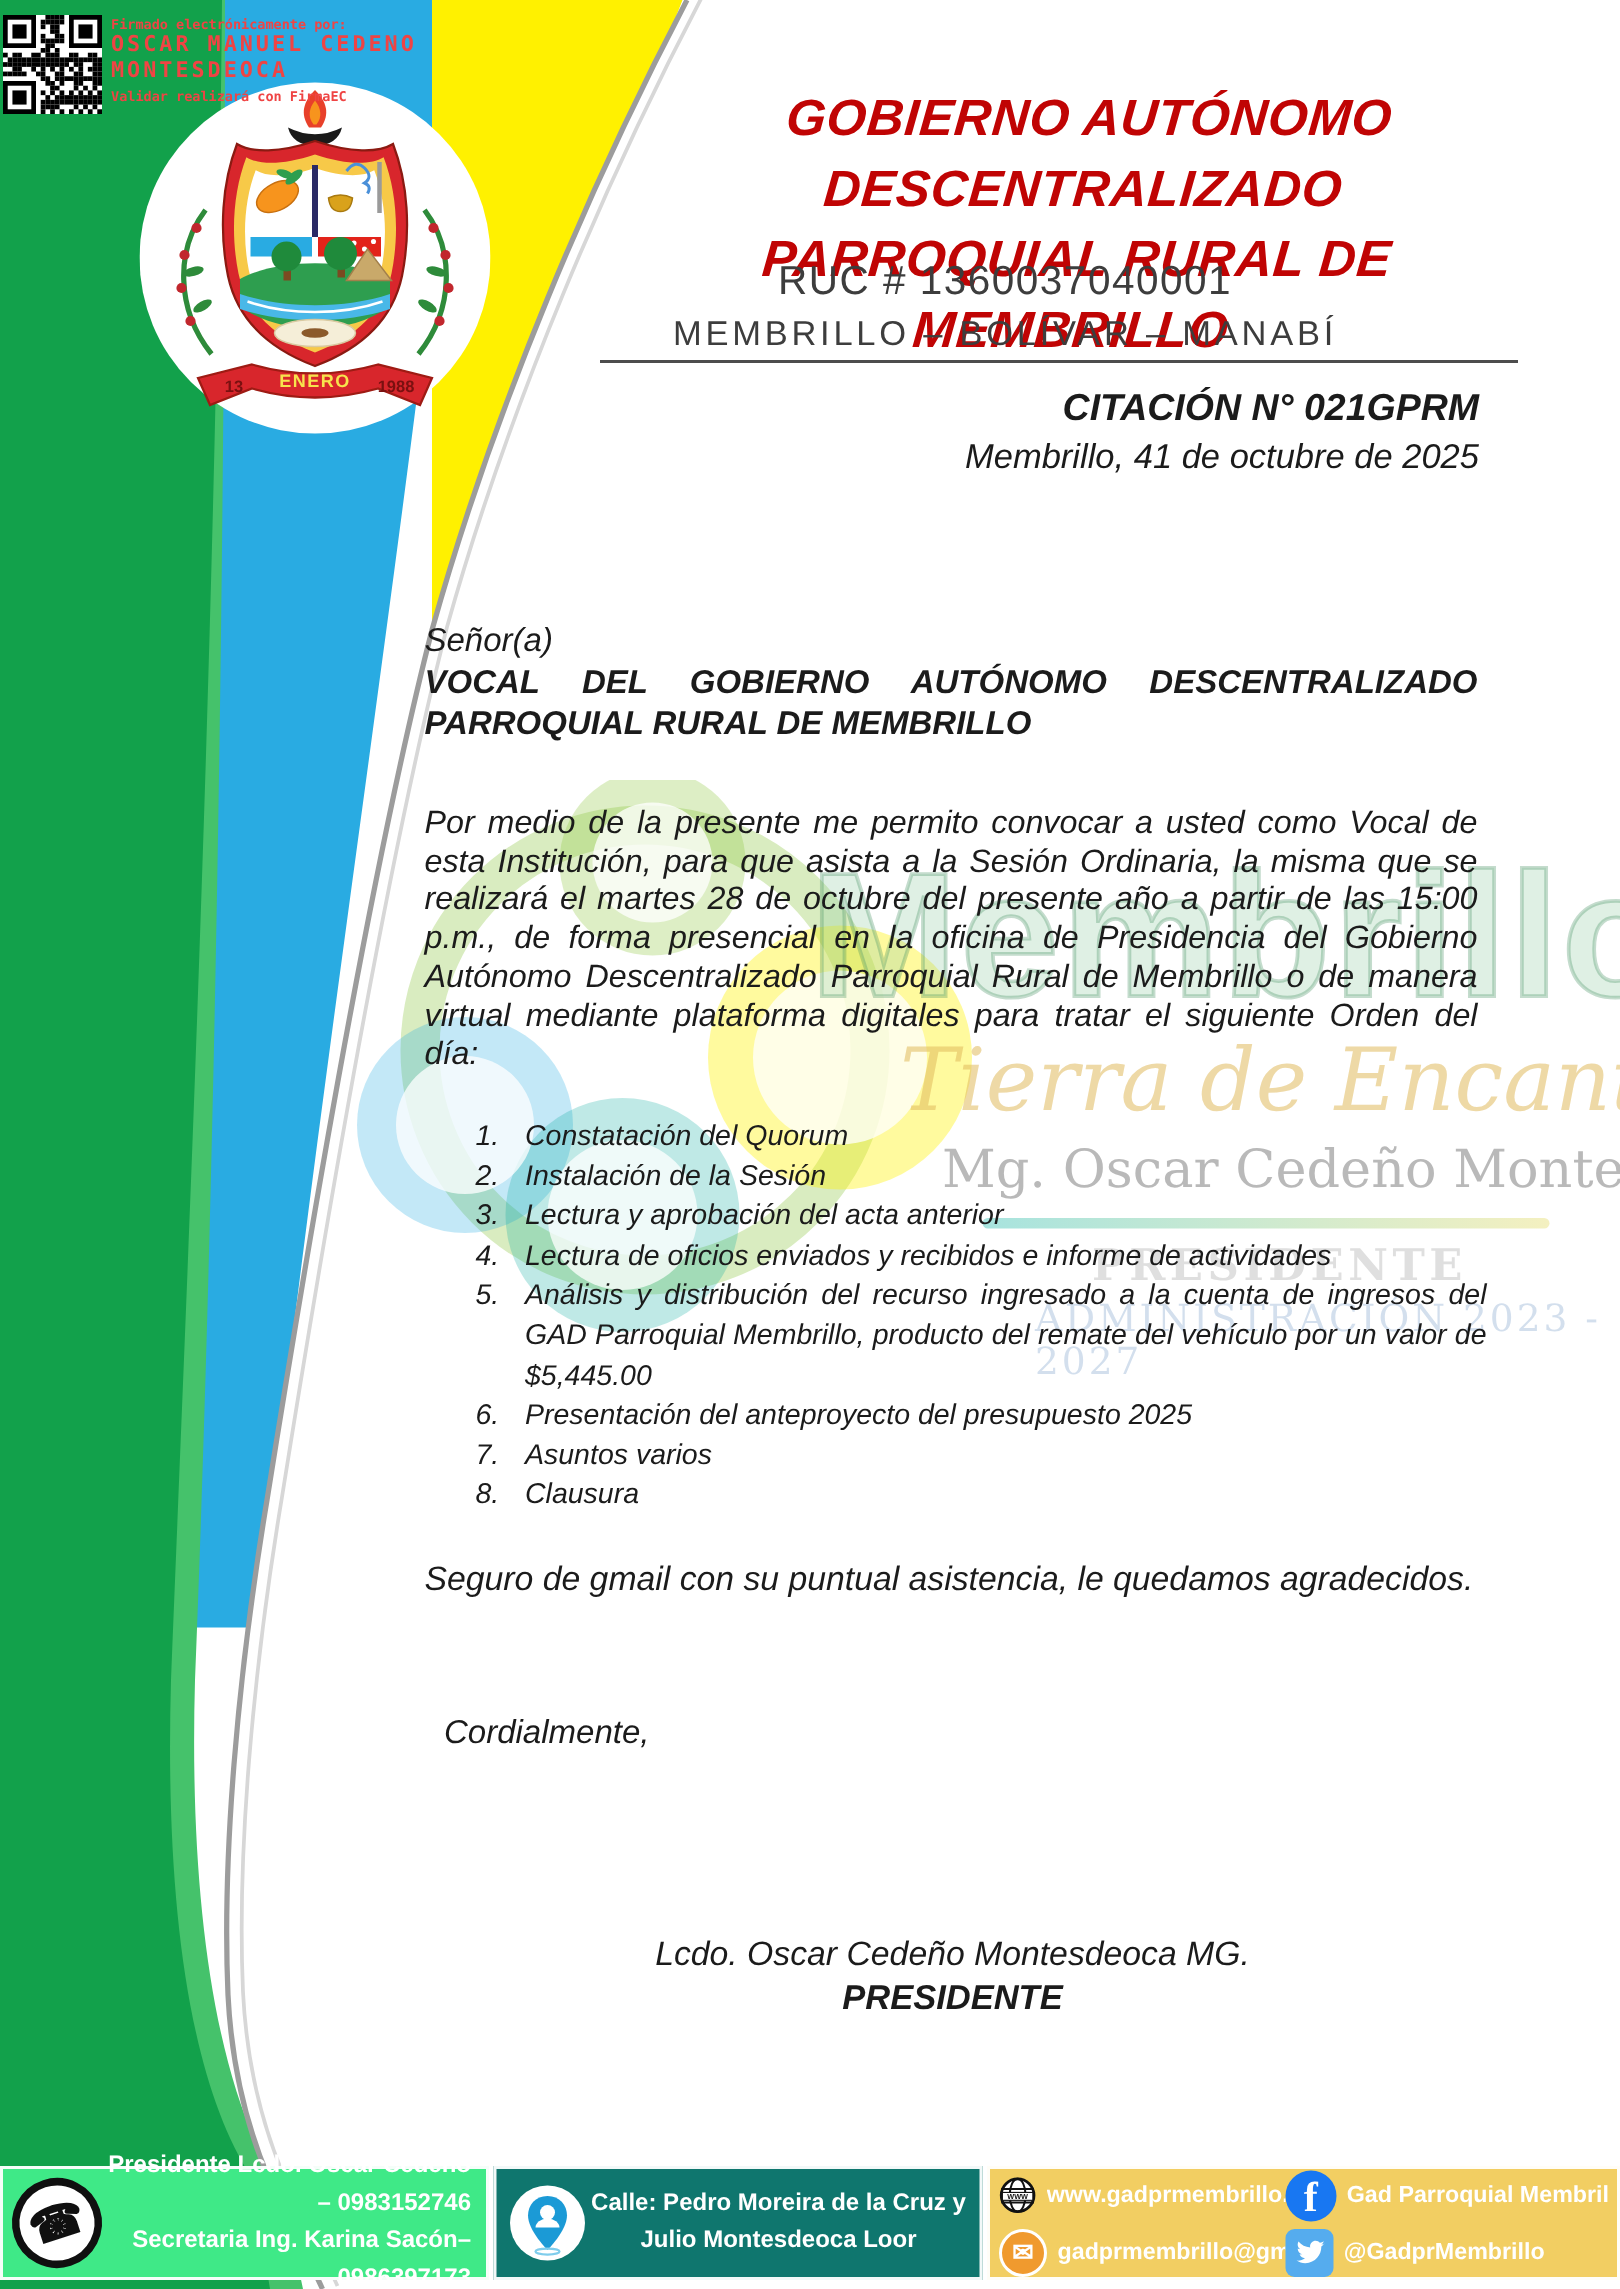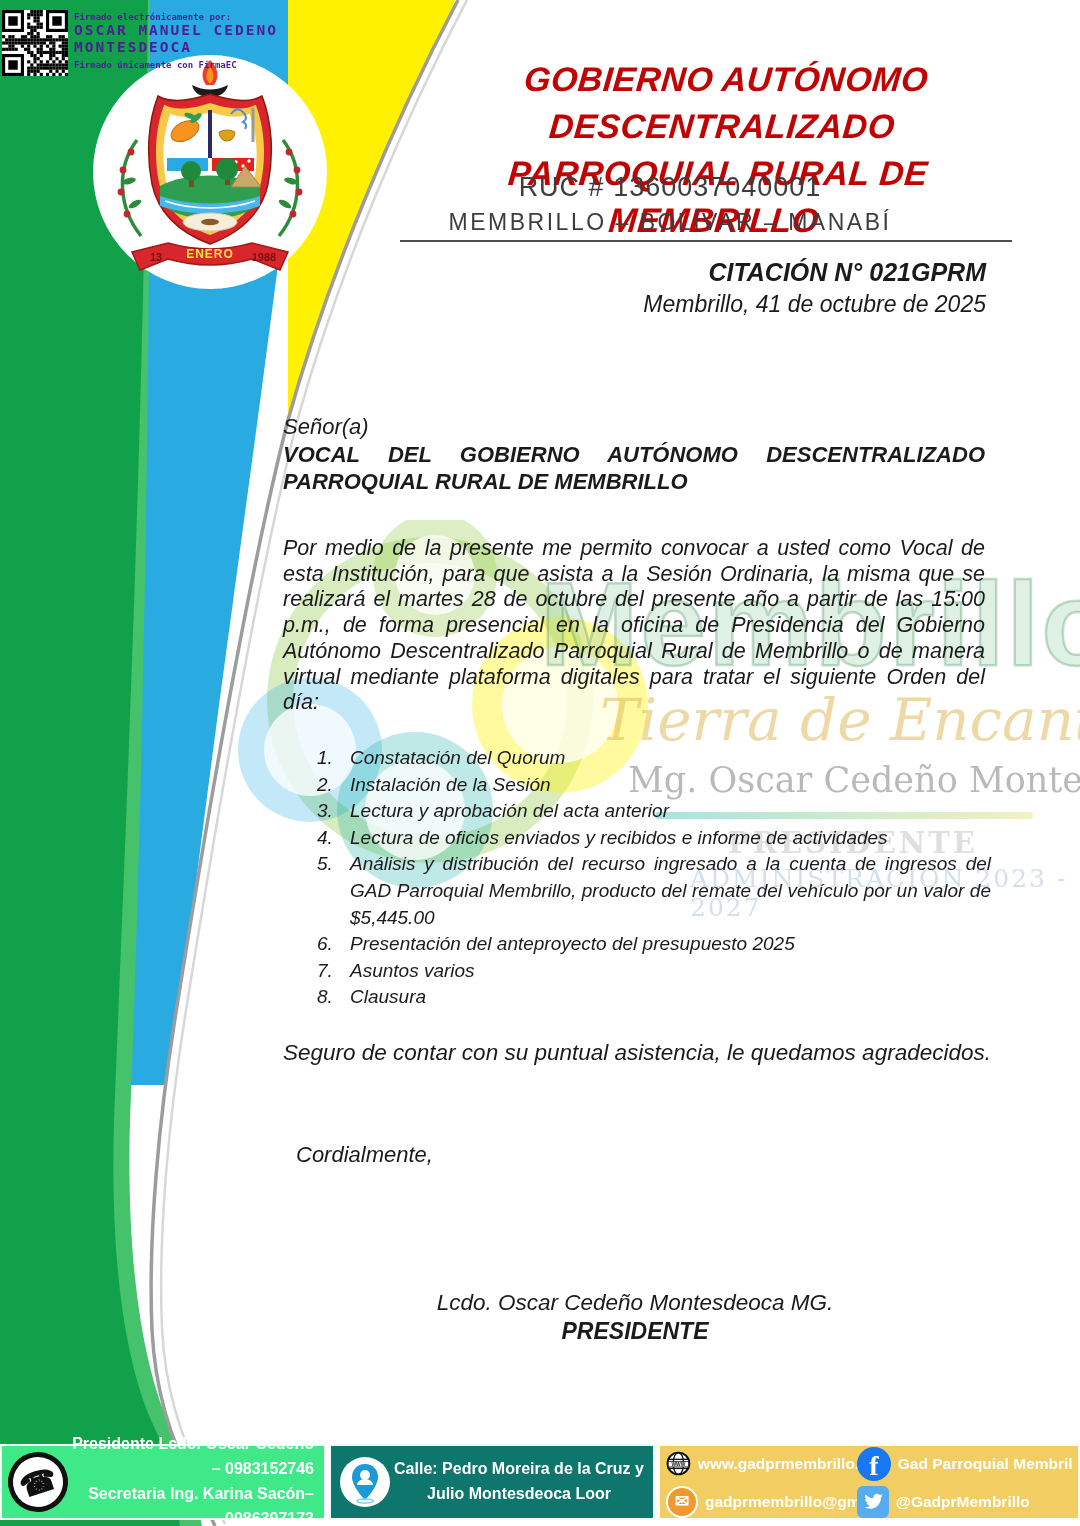--- a/index.html
+++ b/index.html
@@ -18,21 +18,21 @@
   .wm-officer{left:628px;top:760px;font-family:"DejaVu Serif",serif;font-size:35px;
               color:rgba(128,128,128,.55);white-space:nowrap;}
   .wm-bar{left:655px;top:812px;width:378px;height:7px;border-radius:4px;
           background:linear-gradient(90deg,rgba(80,200,190,.5),rgba(235,228,140,.55));}
   .wm-president{left:728px;top:826px;font-family:"DejaVu Serif",serif;font-weight:bold;
                 font-size:29px;letter-spacing:3px;color:rgba(150,150,150,.30);}
   .wm-admin{left:690px;top:864px;font-family:"DejaVu Serif",serif;font-size:25px;
             letter-spacing:2px;color:rgba(110,150,195,.30);}
   
   .stamp{left:2px;top:10px;z-index:3;display:flex;}
-  .stamp-text{margin-left:6px;padding-top:2px;font-family:"DejaVu Sans Mono",monospace;color:#4c1d95;}
+  .stamp-text{margin-left:6px;padding-top:2px;font-family:"DejaVu Sans Mono",monospace;color:#ef4444;}
   .stamp-small{font-size:9px;font-weight:bold;}
   .stamp-name{font-size:14.5px;font-weight:bold;letter-spacing:2px;line-height:17px;}
   .stamp-note{font-size:9px;font-weight:bold;margin-top:4px;}
   
   .z2{z-index:2;}
   .org-title{left:418px;top:56px;width:604px;text-align:center;color:#C00404;font-weight:800;
              font-style:italic;font-size:34px;line-height:47px;letter-spacing:.5px;transform:skewX(-5deg);}
   .ruc-block{left:420px;top:172px;width:500px;text-align:center;color:#3d3d3d;}
   .ruc-line{font-size:27px;letter-spacing:1px;}
   .loc-line{font-size:23px;letter-spacing:2.5px;margin-top:6px;}
@@ -299,21 +299,21 @@
         <rect x="45" y="3" width="15" height="15" fill="#fff"></rect>
         <rect x="48" y="6" width="9" height="9" fill="#000"></rect>
         <rect x="0" y="42" width="21" height="21" fill="#000"></rect>
         <rect x="3" y="45" width="15" height="15" fill="#fff"></rect>
         <rect x="6" y="48" width="9" height="9" fill="#000"></rect>
       </svg>
     <div class="stamp-text">
       <div class="stamp-small">Firmado electrónicamente por:</div>
       <div class="stamp-name">OSCAR MANUEL CEDENO</div>
       <div class="stamp-name">MONTESDEOCA</div>
-      <div class="stamp-note">Firmado únicamente con FirmaEC</div>
+      <div class="stamp-note">Validar realizará con FirmaEC</div>
     </div>
   </div>
 
   <svg class="abs z2" style="left:93px;top:54px;" width="234" height="236" viewBox="0 0 234 236">
     <circle cx="117" cy="118" r="117" fill="#ffffff"></circle>
 
     <path d="M117 6 C125 14 127 22 121 31 L113 31 C107 22 109 14 117 6 Z" fill="#E8402A"></path>
     <path d="M117 13 C121 18 122 24 118 29 L116 29 C112 24 113 18 117 13 Z" fill="#F7941D"></path>
     <path d="M99 31 q18 9 36 0 q-3 12 -18 12 q-15 0 -18 -12 Z" fill="#1a1a1a"></path>
     <rect x="114" y="42" width="6" height="14" fill="#1a1a1a"></rect>
@@ -393,21 +393,21 @@
     <li>Constatación del Quorum</li>
     <li>Instalación de la Sesión</li>
     <li>Lectura y aprobación del acta anterior</li>
     <li>Lectura de oficios enviados y recibidos e informe de actividades</li>
     <li>Análisis y distribución del recurso ingresado a la cuenta de ingresos del GAD Parroquial Membrillo, producto del remate del vehículo por un valor de $5,445.00</li>
     <li>Presentación del anteproyecto del presupuesto 2025</li>
     <li>Asuntos varios</li>
     <li>Clausura</li>
   </ol>
 
-  <div class="abs z2 letter thanks">Seguro de contar con su puntual asistencia, le quedamos agradecidos.</div>
+  <div class="abs z2 letter thanks">Seguro de gmail con su puntual asistencia, le quedamos agradecidos.</div>
   <div class="abs z2 letter cordial">Cordialmente,</div>
 
   <div class="abs z2 letter sig-block">
     <div>Lcdo. Oscar Cedeño Montesdeoca MG.</div>
     <div class="sig-title">PRESIDENTE</div>
   </div>
 
   <div class="footer">
 
     <div class="fp fp-green">

